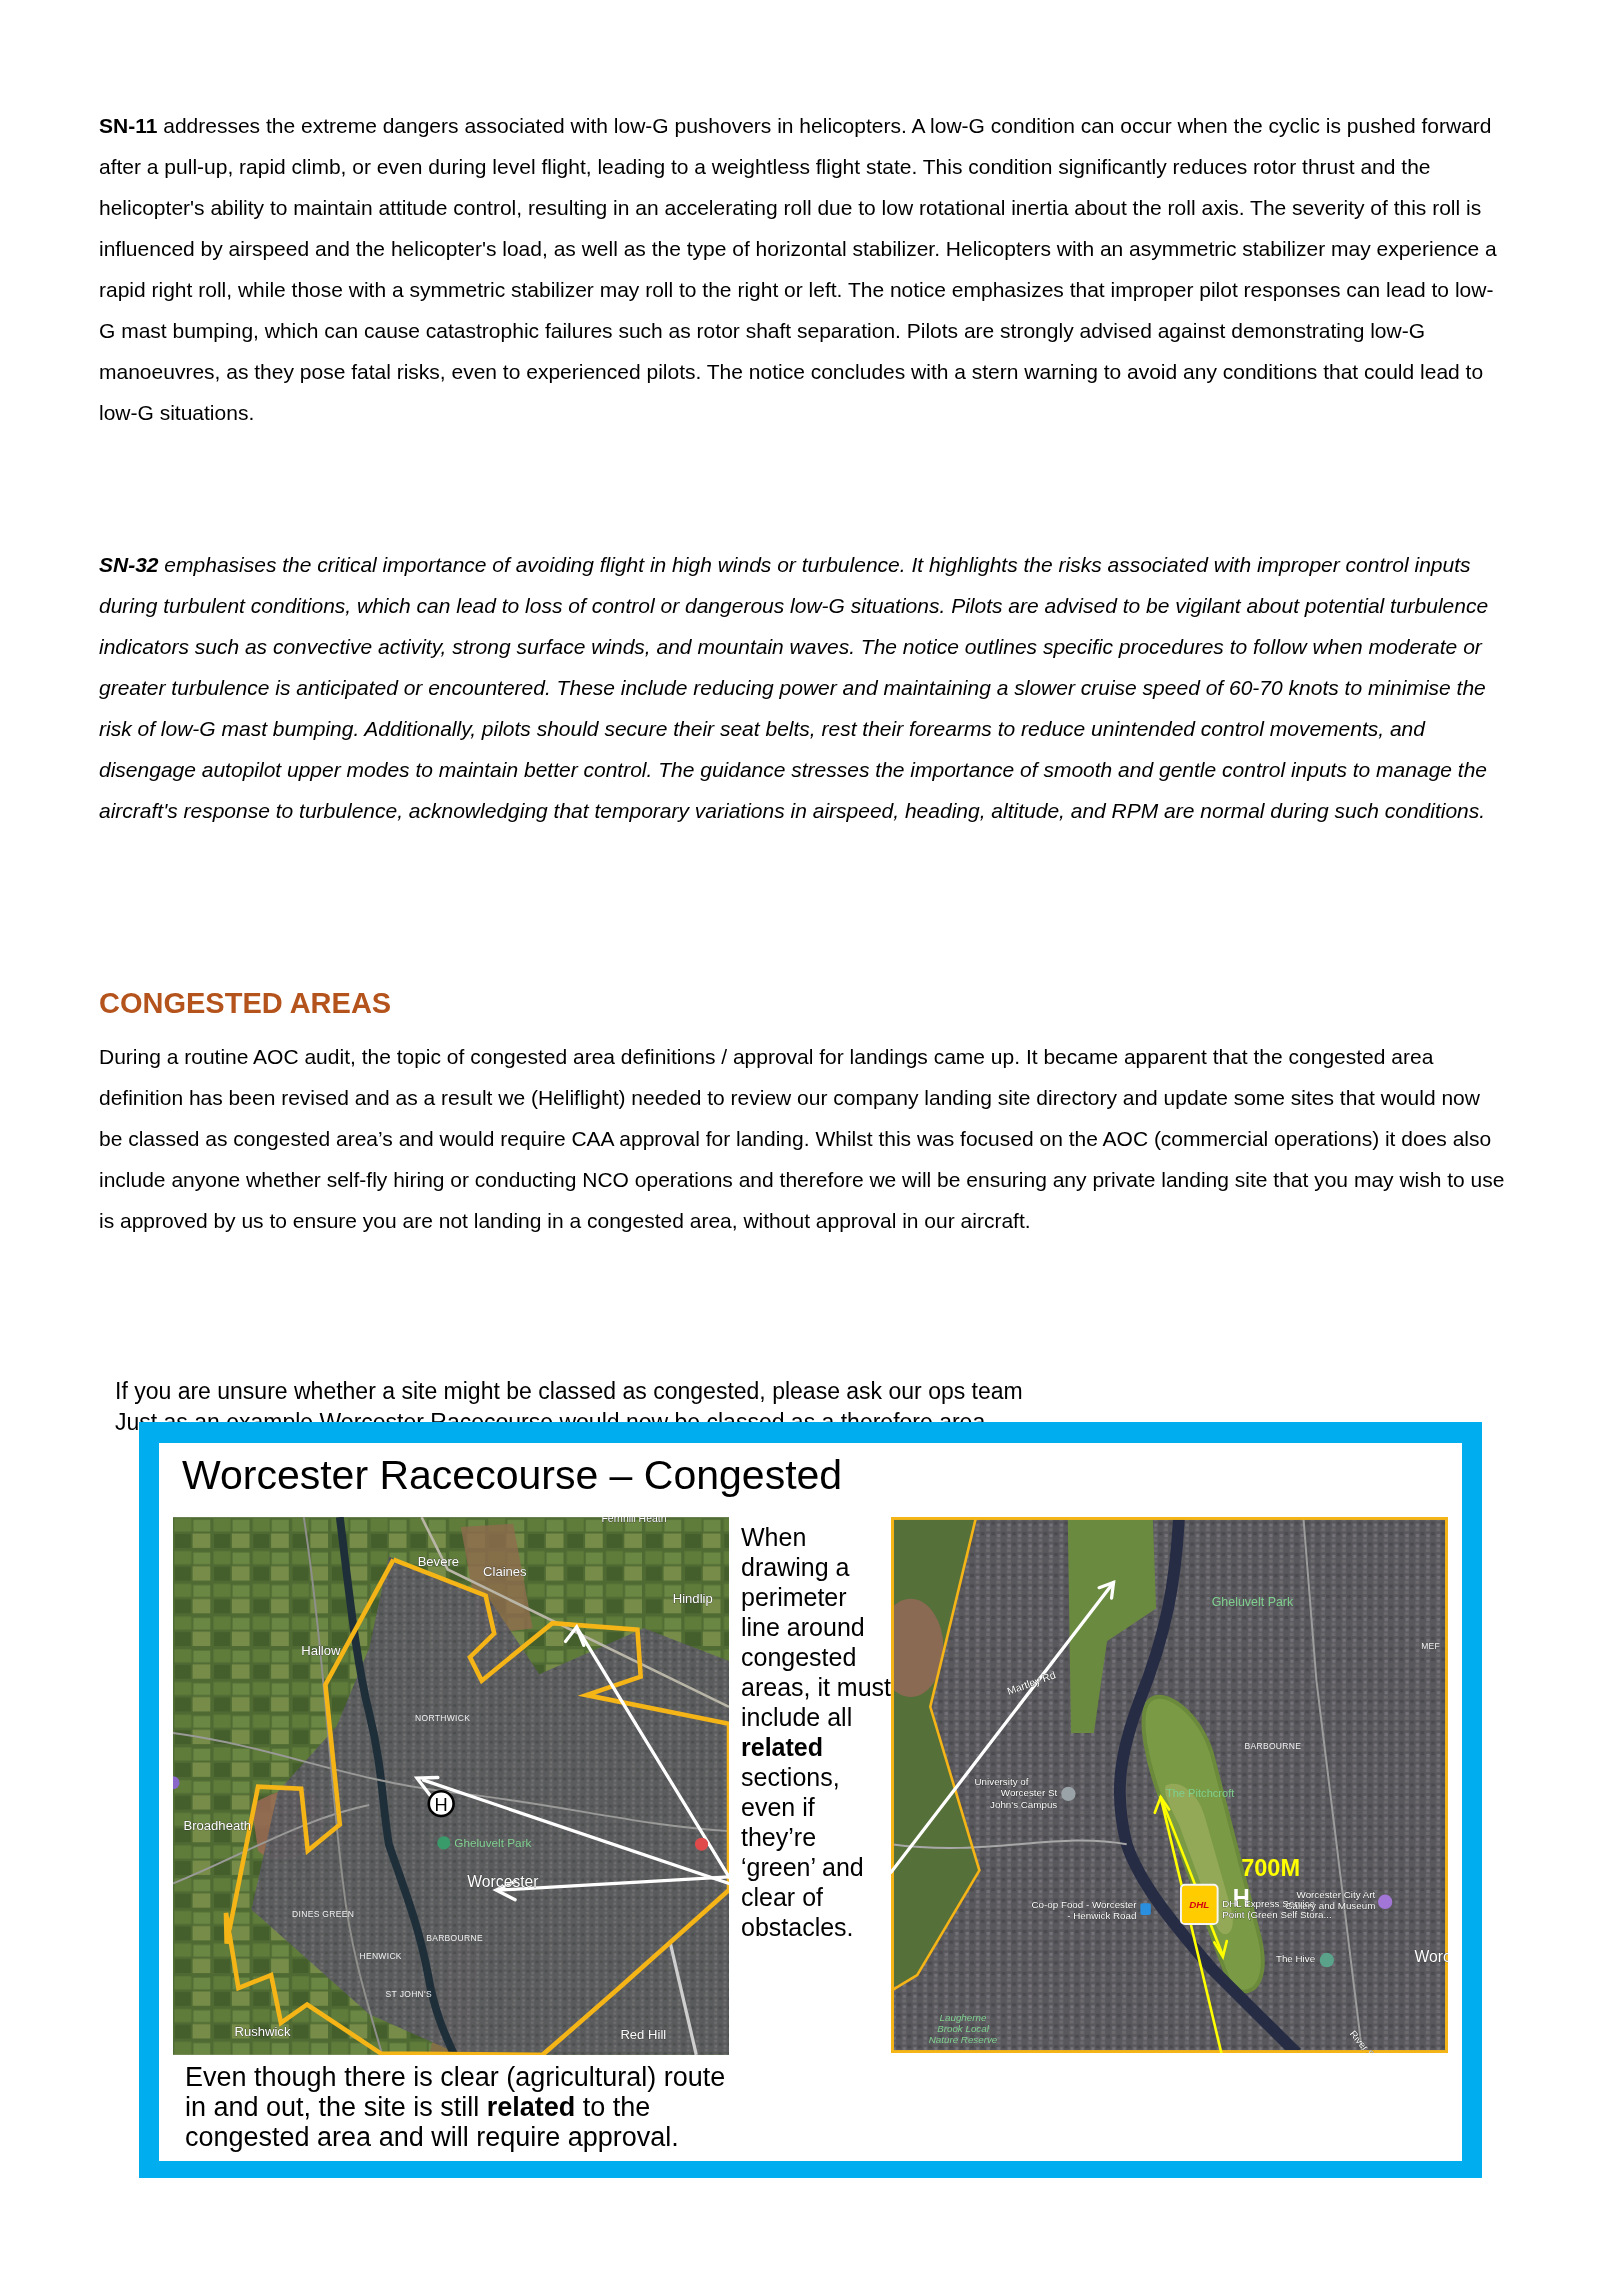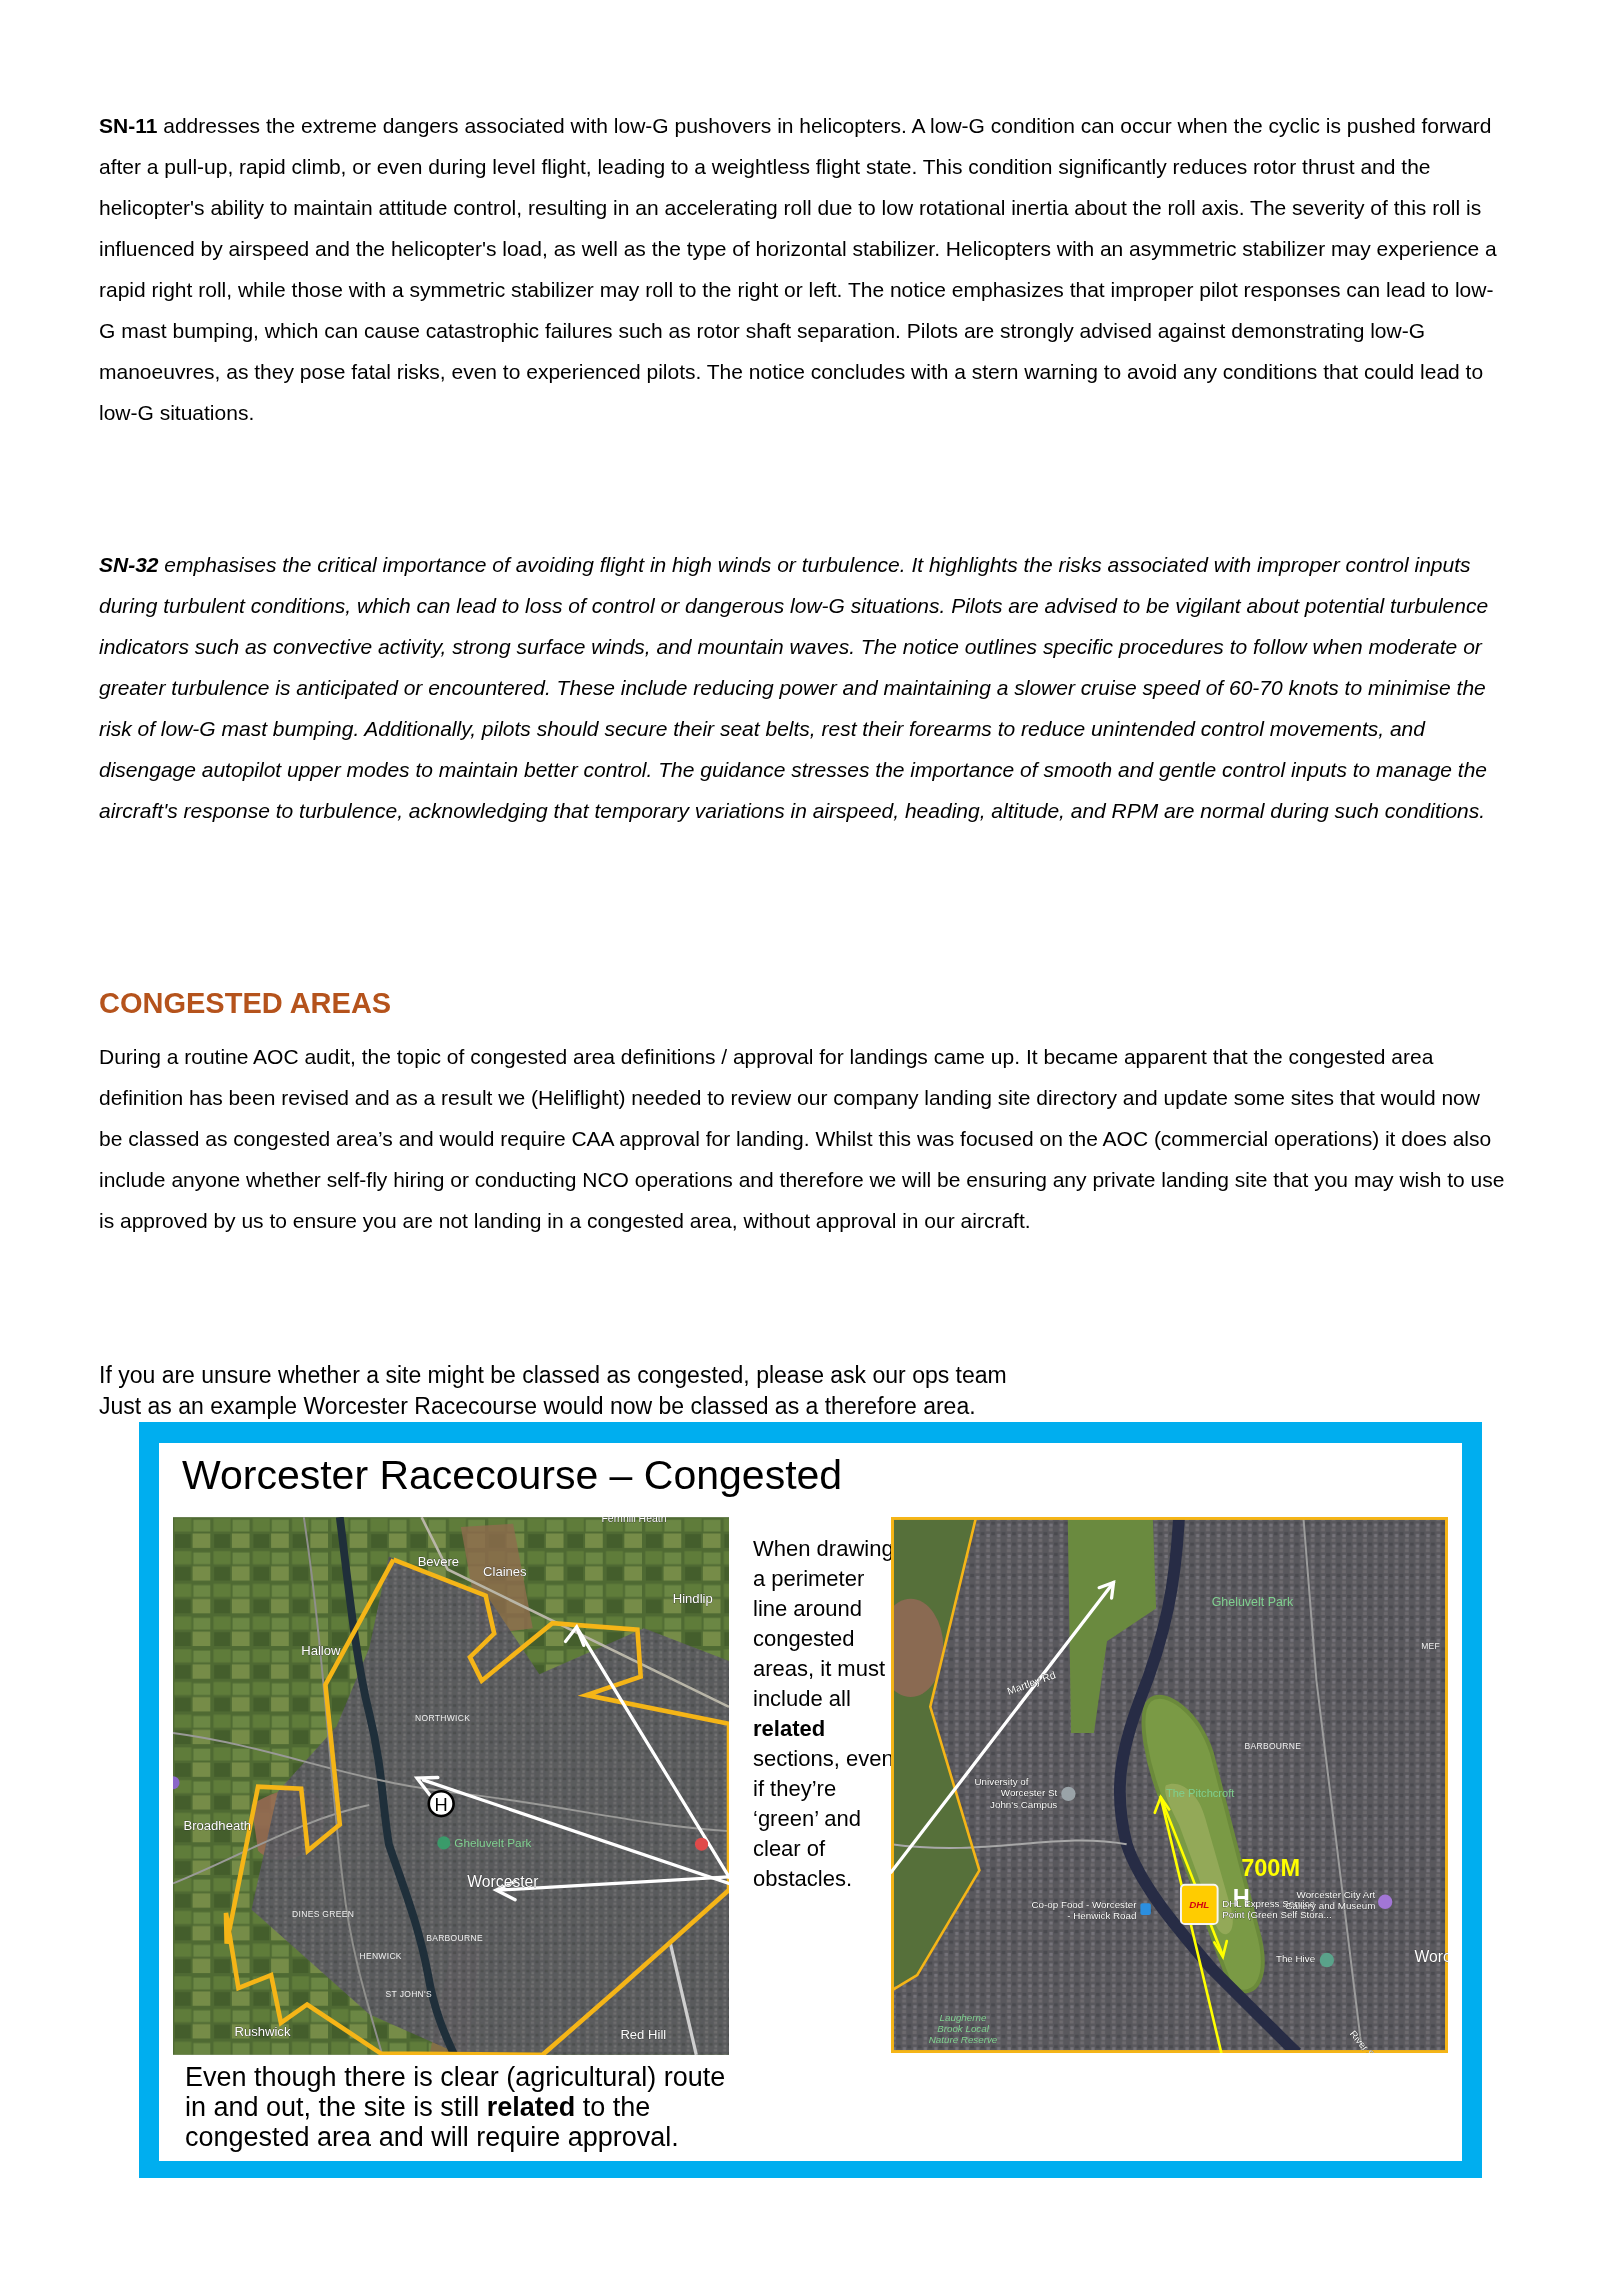--- a/index.html
+++ b/index.html
@@ -5,32 +5,32 @@
   html, body { margin:0; padding:0; background:#ffffff; }
   body { width:1623px; height:2295px; position:relative; overflow:hidden;
          font-family:"Liberation Sans", sans-serif; color:#000; }
   .para { position:absolute; left:99px; width:1407px; font-size:21px; line-height:41px; margin:0; }
   .para b { font-weight:bold; }
   #p-sn11 { top:105px; }
   #p-sn32 { top:544px;font-style:italic; }
   #h-congested { position:absolute; left:99px; top:985px; font-size:29px; font-weight:bold;
                  color:#B5531C; margin:0; line-height:37px; }
   #p-congested { top:1036px; }
-  .short { position:absolute; left:99px; font-size:23px; line-height:31px; margin:0; white-space:nowrap; }
+  .short { position:absolute; left:99px; font-size:23px; line-height:31px; margin:16px; white-space:nowrap; }
   #l-unsure { top:1360px; }
   #l-example { top:1391px; }
 
   #figure-frame { position:absolute; left:139px; top:1422px; width:1343px; height:756px;
                   box-sizing:border-box; border:20px solid #00AEEF; border-top-width:21px; border-bottom-width:17.7px; background:#fff; }
   #fig-title { position:absolute; left:182px; top:1452px; font-size:41px; line-height:47px; margin:0; white-space:nowrap; }
   .map { position:absolute; overflow:hidden; }
   #map-left { left:173px; top:1517px; width:556px; height:538px; }
   #map-right { left:891px; top:1517px; width:557px; height:536px; }
   .map svg { display:block; }
-  #callout { position:absolute; left:741px; top:1522px; width:151px; font-size:22px; line-height:30px; margin:12px; }
+  #callout { position:absolute; left:741px; top:1522px; width:151px; font-size:25px; line-height:30px; margin:0; }
   #callout b { font-weight:bold; }
   #caption { position:absolute; left:185px; top:2062px; width:543px; font-size:27px; line-height:30px; margin:0; }
   #caption b { font-weight:bold; }
   .mlabel { font-family:"Liberation Sans", sans-serif; fill:#fff; stroke:#2a2a2a; stroke-width:0.8px; paint-order:stroke; }
   .mlabel-s { font-family:"Liberation Sans", sans-serif; fill:#f0f0f0; font-size:13px; letter-spacing:0.5px; }
   .mlabel-g { font-family:"Liberation Sans", sans-serif; fill:#7fd08f; }
 </style>
 </head>
 <body>
 

